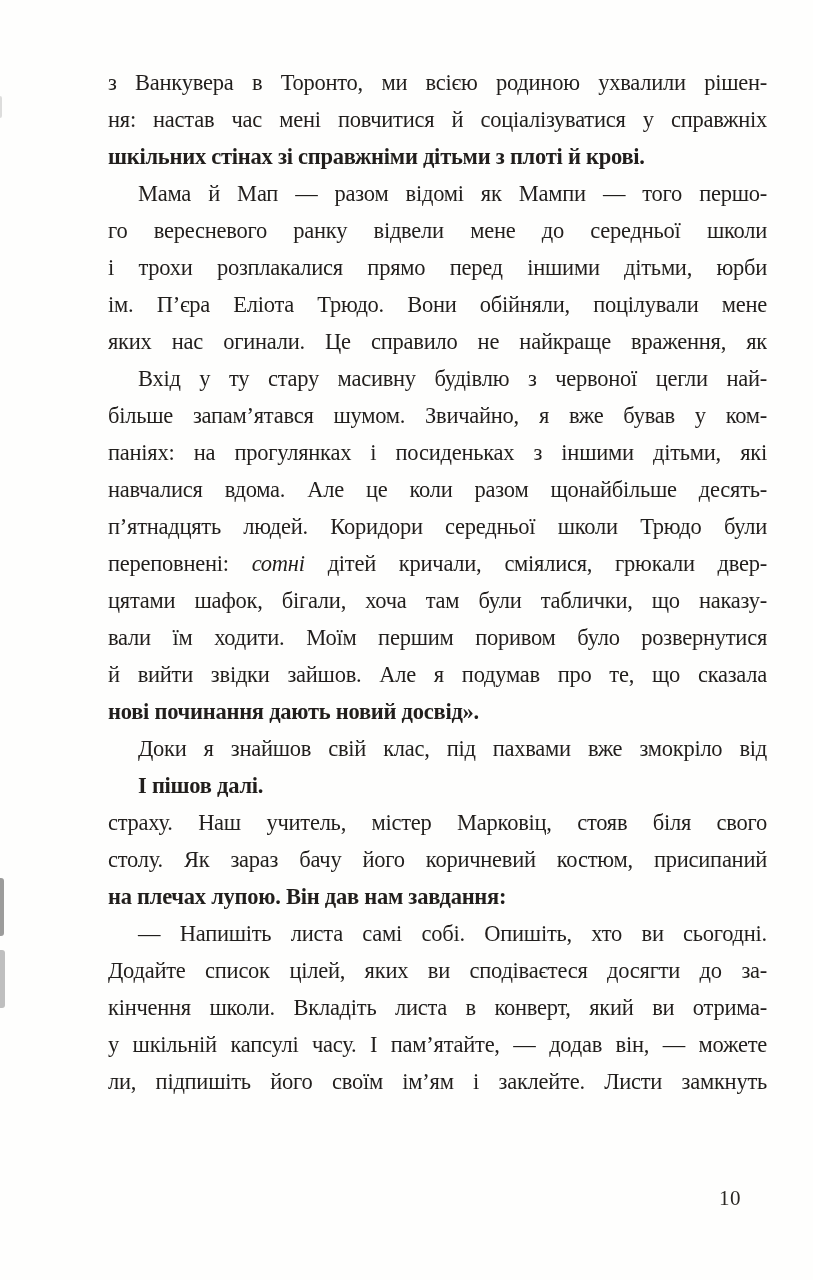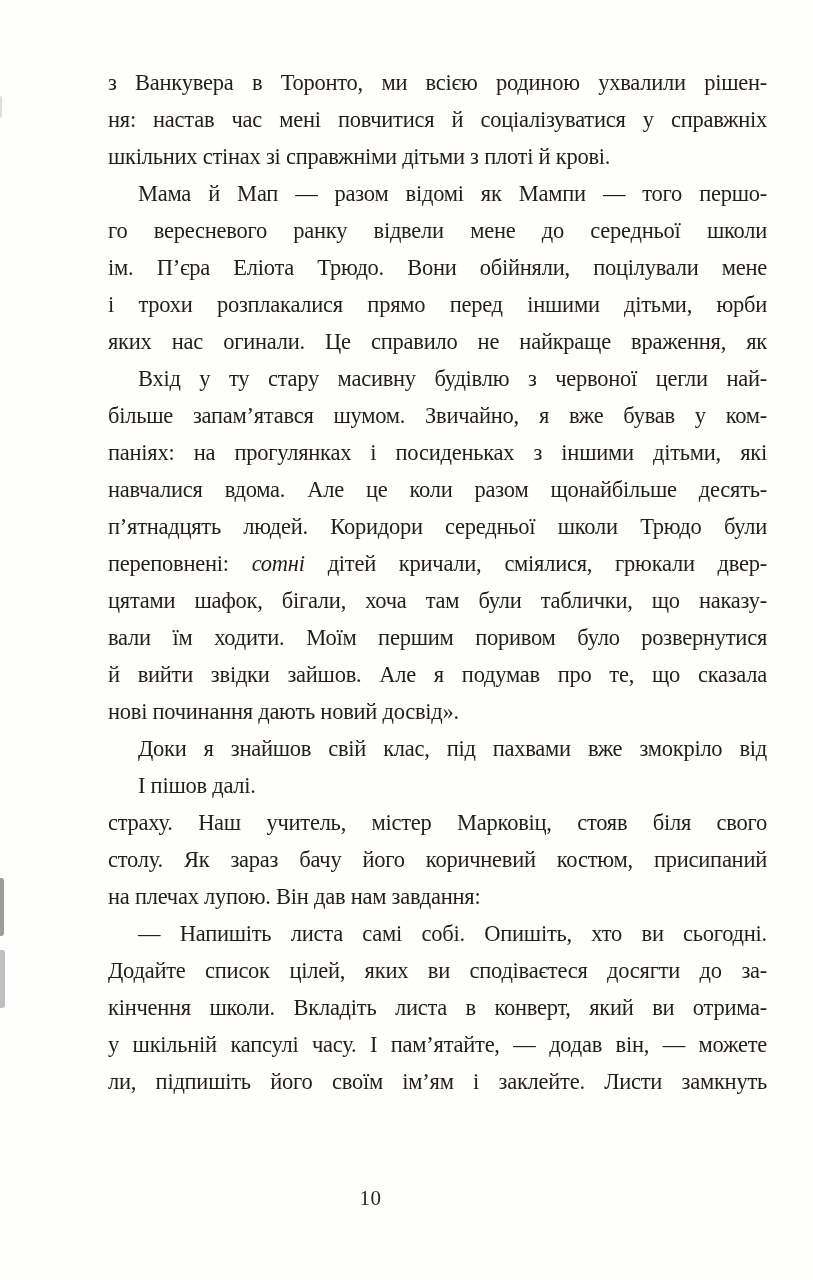--- a/index.html
+++ b/index.html
@@ -33,33 +33,34 @@
     height: 37px;
     overflow: hidden;
     letter-spacing: -0.25px;
     text-align: justify;
     text-align-last: justify;
     white-space: nowrap;
   }
   .text-line.no-just {
     text-align: left;
     text-align-last: left;
+    font-weight: bold;
   }
   .text-line.indent {
     text-indent: 30px;
   }
   .text-line .it {
     font-style: italic;
   }
   .page-number {
     position: absolute;
     left: 0;
     width: 741px;
     top: 1186px;
-    text-align: center;
+    text-align: right;
     font-size: 21px;
     color: #2a2723;
     letter-spacing: 0.5px;
   }
   .scan-artifact {
     position: absolute;
     left: 0;
     background: #4a4a4a;
     border-radius: 0 3px 3px 0;
   }
@@ -75,22 +76,22 @@
   <div class="scan-artifact a3"></div>
   <div class="scan-artifact a1"></div>
   <div class="scan-artifact a2"></div>
 
   <div class="text-block" id="text-block">
       <div class="text-line"><span>з Ванкувера в Торонто, ми всією родиною ухвалили рішен-</span></div>
       <div class="text-line"><span>ня: настав час мені повчитися й соціалізуватися у справжніх</span></div>
       <div class="text-line no-just"><span>шкільних стінах зі справжніми дітьми з плоті й крові.</span></div>
       <div class="text-line indent"><span>Мама й Мап — разом відомі як Мампи — того першо-</span></div>
       <div class="text-line"><span>го вересневого ранку відвели мене до середньої школи</span></div>
+      <div class="text-line"><span>і трохи розплакалися прямо перед іншими дітьми, юрби</span></div>
       <div class="text-line"><span>ім. П’єра Еліота Трюдо. Вони обійняли, поцілували мене</span></div>
-      <div class="text-line"><span>і трохи розплакалися прямо перед іншими дітьми, юрби</span></div>
       <div class="text-line"><span>яких нас огинали. Це справило не найкраще враження, як</span></div>
       <div class="text-line indent"><span>Вхід у ту стару масивну будівлю з червоної цегли най-</span></div>
       <div class="text-line"><span>більше запам’ятався шумом. Звичайно, я вже бував у ком-</span></div>
       <div class="text-line"><span>паніях: на прогулянках і посиденьках з іншими дітьми, які</span></div>
       <div class="text-line"><span>навчалися вдома. Але це коли разом щонайбільше десять-</span></div>
       <div class="text-line"><span>п’ятнадцять людей. Коридори середньої школи Трюдо були</span></div>
       <div class="text-line"><span>переповнені: </span><span class="it">сотні</span><span> дітей кричали, сміялися, грюкали двер-</span></div>
       <div class="text-line"><span>цятами шафок, бігали, хоча там були таблички, що наказу-</span></div>
       <div class="text-line"><span>вали їм ходити. Моїм першим поривом було розвернутися</span></div>
       <div class="text-line"><span>й вийти звідки зайшов. Але я подумав про те, що сказала</span></div>

